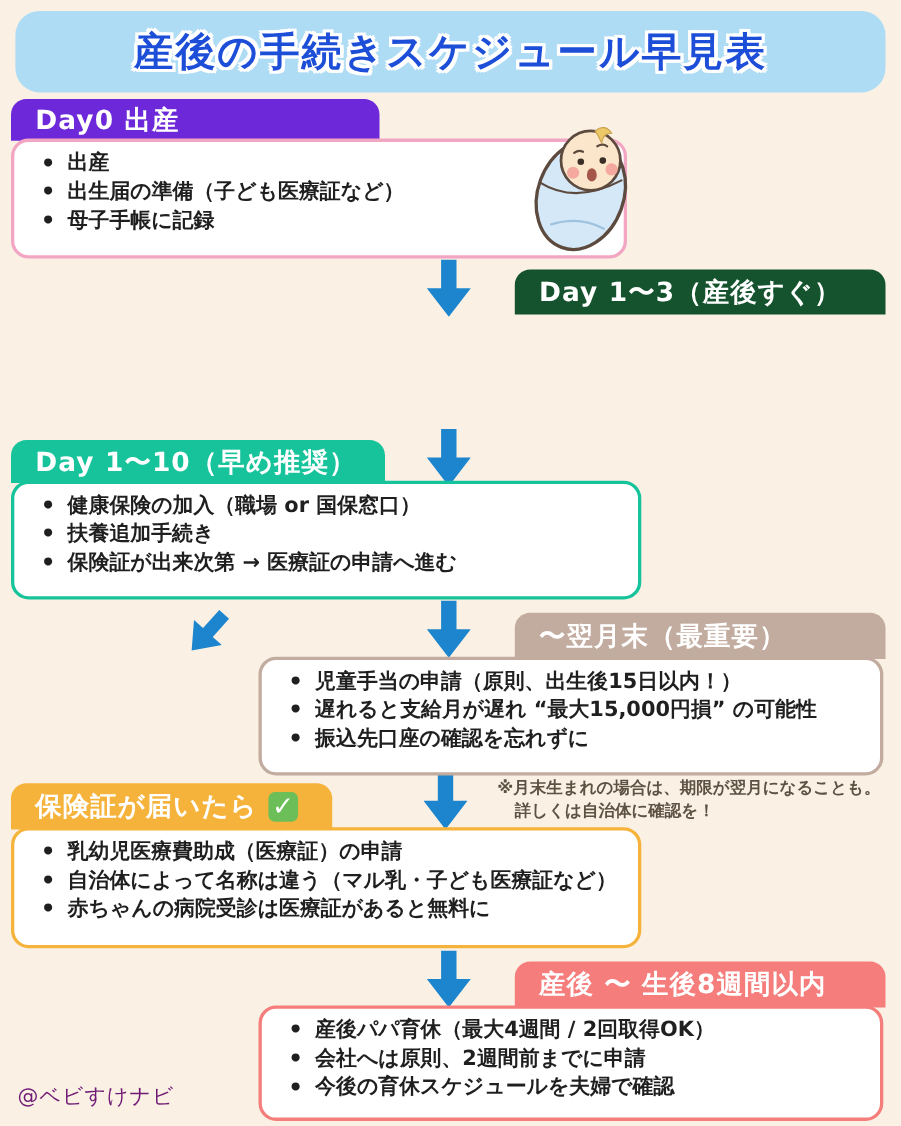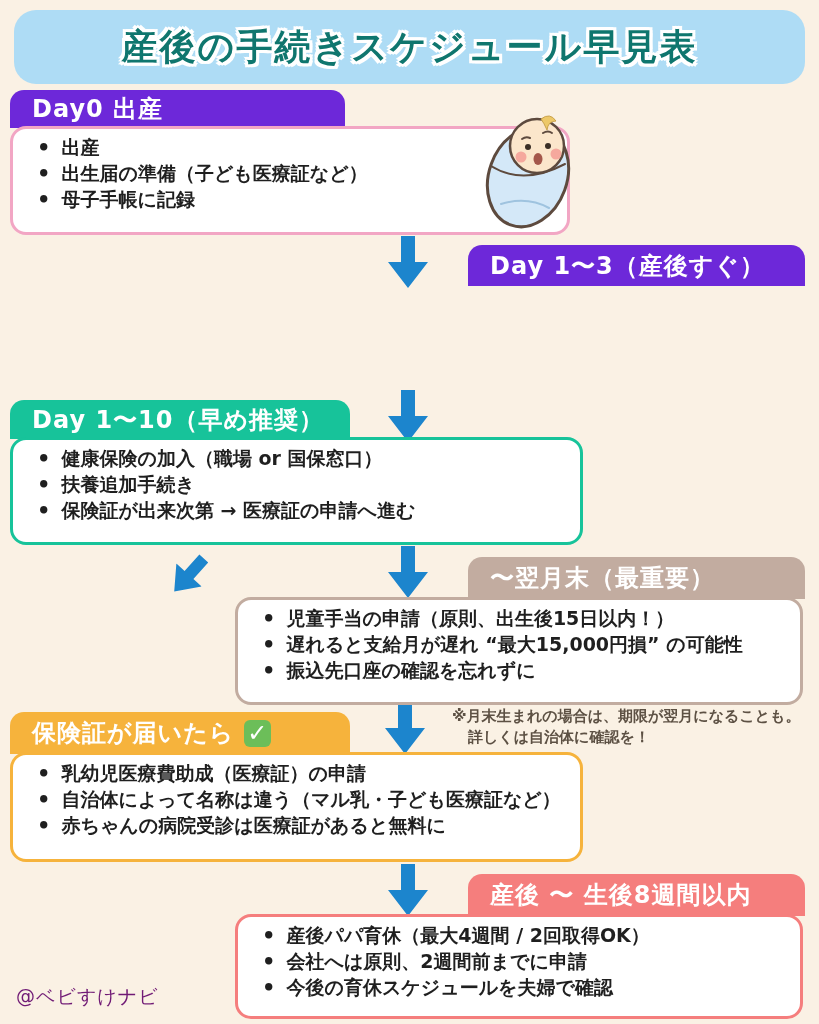--- a/index.html
+++ b/index.html
@@ -2,21 +2,21 @@
 <html><head>
 <meta charset="utf-8">
 <style>
   html,body{margin:0;padding:0;}
   body{font-family:"DejaVu Sans","Liberation Sans",sans-serif;}
   .canvas{position:relative;width:819px;height:1024px;overflow:hidden;background:#FAF1E4;}
 
   
   .title{position:absolute;left:14px;top:10px;width:791px;height:74px;border-radius:22px;
     display:flex;align-items:center;justify-content:center;}
-  .title span{font-size:36px;font-weight:bold;letter-spacing:2px;color:#0f766e;
+  .title span{font-size:36px;font-weight:bold;letter-spacing:2px;color:#1d4ed8;
     text-shadow:-3px -3px 0 #fff,3px -3px 0 #fff,-3px 3px 0 #fff,3px 3px 0 #fff,
       -3px 0 0 #fff,3px 0 0 #fff,0 -3px 0 #fff,0 3px 0 #fff;}
 
   
   .tab{position:absolute;z-index:1;border-radius:14px 14px 0 0;display:flex;align-items:center;
     padding:0 22px;box-sizing:border-box;}
   .tab span{color:#fff;font-size:24px;font-weight:bold;letter-spacing:1px;white-space:nowrap;}
   .check-badge{display:inline-flex;align-items:center;justify-content:center;width:27px;height:27px;
     border-radius:6px;margin-left:10px;color:#fff;font-size:20px;font-weight:bold;}
 
@@ -84,21 +84,21 @@
       <ellipse cx="67" cy="53" rx="4.5" ry="6" fill="#A4574A"></ellipse>
     </svg>
   </div>
 
   <div class="arrow" style="left: 388px; top: 236px; color: rgb(28, 133, 205);">
     <svg viewBox="0 0 40 52" width="40" height="52">
         <path d="M13 0 H27 V26 H40 L20 52 L0 26 H13 Z" fill="currentColor"></path>
       </svg>
   </div>
 
-  <div class="tab" style="left: 468px; top: 245px; width: 337px; height: 41px; background-color: #6d28d9;">
+  <div class="tab" style="left: 468px; top: 245px; width: 337px; height: 41px; background-color: #14532d;">
     <span>Day 1〜3（産後すぐ）</span>
   </div>
 
   <div class="arrow" style="left: 388px; top: 390px; color: rgb(28, 133, 205);">
     <svg viewBox="0 0 40 52" width="40" height="52">
         <path d="M13 0 H27 V26 H40 L20 52 L0 26 H13 Z" fill="currentColor"></path>
       </svg>
   </div>
 
   <div class="tab" style="left: 10px; top: 400px; width: 340px; height: 39px; background-color: rgb(23, 195, 154);">
@@ -151,21 +151,21 @@
     <svg viewBox="0 0 40 52" width="40" height="52">
         <path d="M13 0 H27 V26 H40 L20 52 L0 26 H13 Z" fill="currentColor"></path>
       </svg>
   </div>
 
   <div class="note" style="color: rgb(93, 81, 68);">
     <div class="line1">※月末生まれの場合は、期限が翌月になることも。</div>
     <div class="line2">詳しくは自治体に確認を！</div>
   </div>
 
-  <div class="tab" style="left: 10px; top: 712px; width: 340px; height: 42px; background-color: rgb(246, 179, 60);">
+  <div class="tab" style="left: 10px; top: 712px; width: 292px; height: 42px; background-color: rgb(246, 179, 60);">
     <span>保険証が届いたら</span>
     <span class="check-badge" style="background-color: rgb(108, 190, 89);">✓</span>
   </div>
   <div class="box" style="left: 10px; top: 752px; width: 573px; height: 110px; border-color: rgb(246, 179, 60);">
     <ul>
       <li>
           <span>乳幼児医療費助成（医療証）の申請</span>
         </li>
       <li>
           <span>自治体によって名称は違う（マル乳・子ども医療証など）</span>

